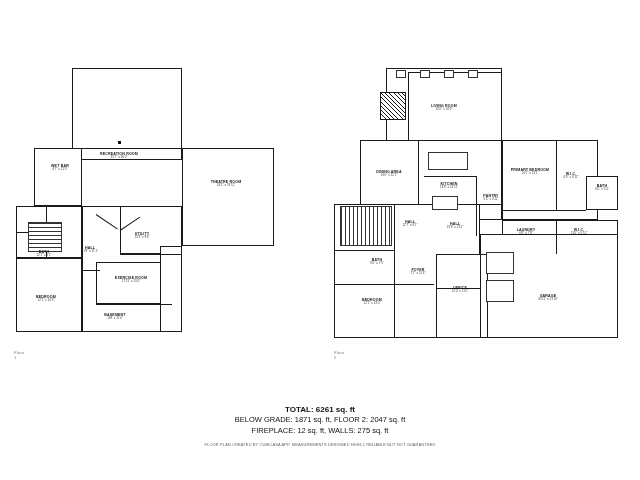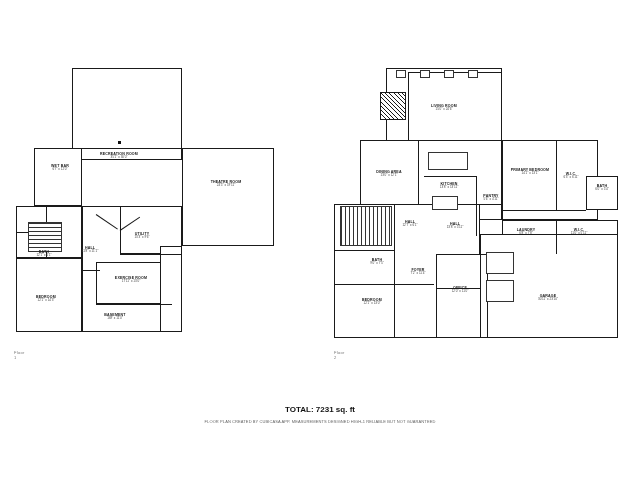--- a/index.html
+++ b/index.html
@@ -215,17 +215,19 @@
     </div>
     <div class="rm" style="left:520px;top:294px;width:56px;">
       <div class="nm">GARAGE</div>
       <div class="dm">30'11" x 23'10"</div>
     </div>
 
     <div class="floor-label" style="left:334px;top:350px;">Floor 2</div>
   </div>
 
   <div id="footer">
-    <div class="total">TOTAL: 7231 sq. ft</div>
+    <div class="total">TOTAL: 6261 sq. ft</div>
+    <div class="ln">BELOW GRADE: 1871 sq. ft, FLOOR 2: 2047 sq. ft</div>
+    <div class="ln">FIREPLACE: 12 sq. ft, WALLS: 275 sq. ft</div>
     <div class="fine">FLOOR PLAN CREATED BY CUBICASA APP. MEASUREMENTS DESIGNED HIGH-1 RELIABLE BUT NOT GUARANTEED</div>
   </div>
 
 </div>
 
 </body></html>

